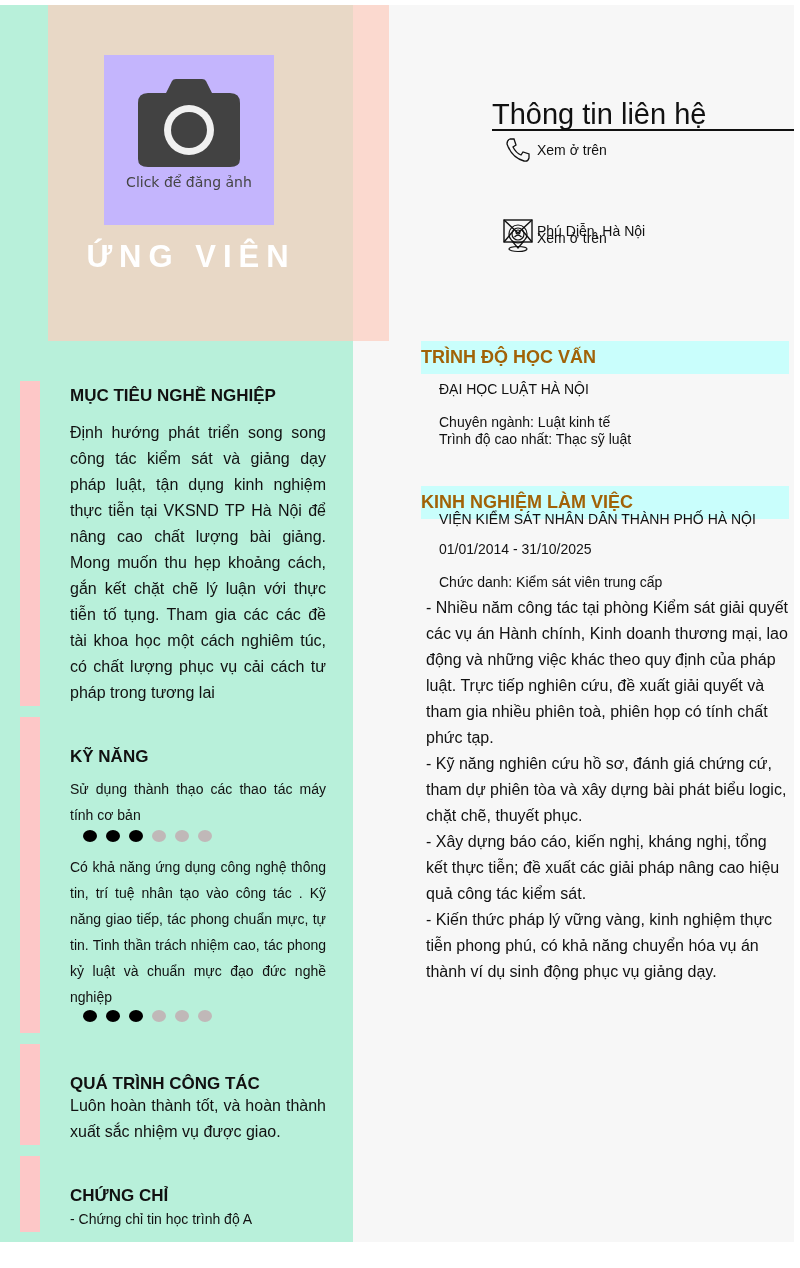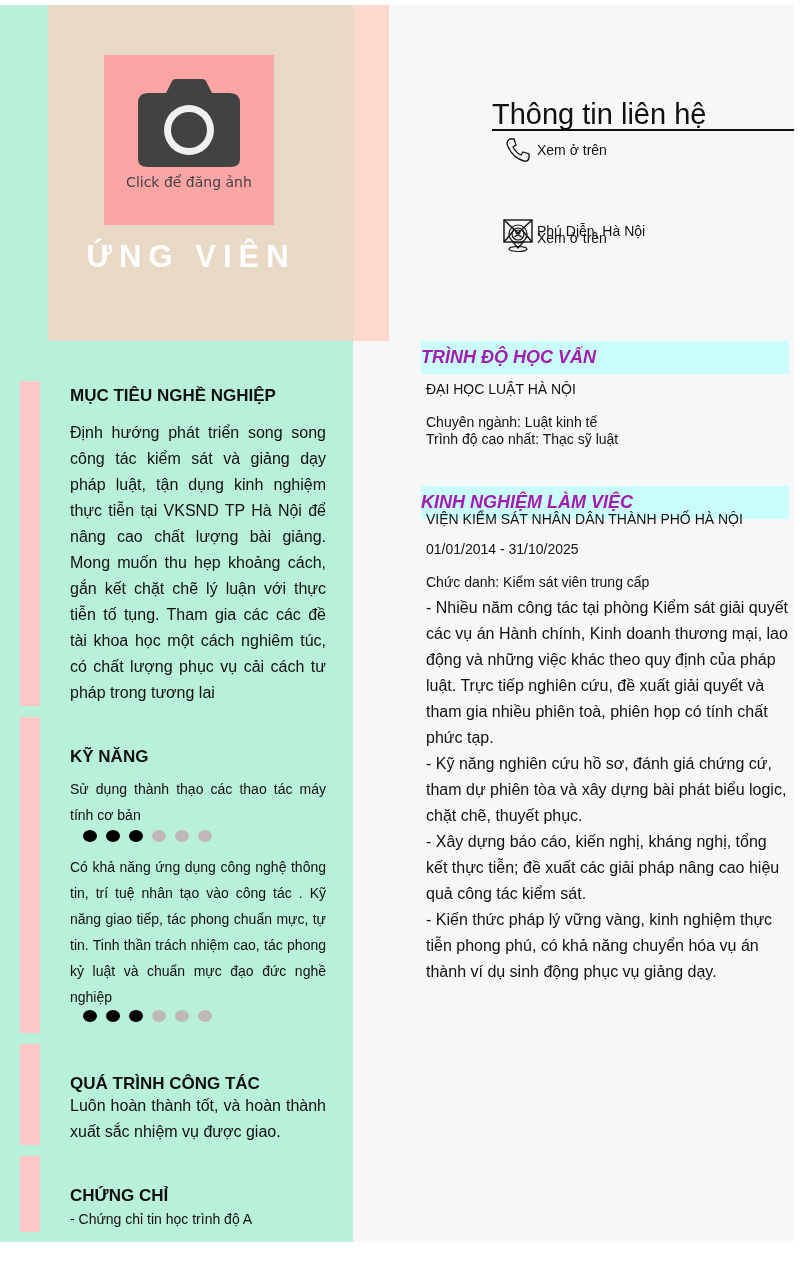--- a/index.html
+++ b/index.html
@@ -6,21 +6,21 @@
     html, body { width: 800px; height: 1268px; background: #ffffff; overflow: hidden; }
     body { position: relative; font-family: "Liberation Sans", "DejaVu Sans", sans-serif; color: #111; }
 
     .page { position: absolute; left: 0; top: 5px; width: 794px; height: 1237px; background: #f7f7f7; }
 
     
     .left-col { position: absolute; left: 0; top: 0; width: 353px; height: 1237px; background: #b8f0da; }
     .header-block { position: absolute; left: 48px; top: 0; width: 305px; height: 336px; background: #e8d8c6; }
     .header-accent { position: absolute; left: 353px; top: 0; width: 36px; height: 336px; background: #fbd9cf; }
 
-    .photo { position: absolute; left: 104px; top: 50px; width: 170px; height: 170px; background: #fca5a5; cursor: pointer; }
+    .photo { position: absolute; left: 104px; top: 50px; width: 170px; height: 170px; background: #c4b5fd; cursor: pointer; }
     .photo svg { position: absolute; left: 34px; top: 24px; }
     .photo-caption { position: absolute; left: 0; width: 100%; top: 119px; text-align: center; font-size: 14px; color: #444; font-family: "DejaVu Sans", sans-serif; }
 
     .name { position: absolute; left: 48px; width: 286px; top: 234px; text-align: center; color: #ffffff; font-weight: bold; font-size: 31px; letter-spacing: 7px; }
     .title { position: absolute; left: 48px; width: 286px; top: 280px; text-align: center; color: #ffffff; font-size: 14px; }
 
     
     .contact-title { position: absolute; left: 492px; top: 93px; font-size: 29px; color: #111; }
     .contact-rule { position: absolute; left: 492px; top: 124px; width: 302px; height: 2px; background: #111; }
     .contact-item { position: absolute; left: 503px; display: flex; align-items: center; font-size: 14px; color: #111; }
@@ -32,23 +32,23 @@
     .body-text { position: absolute; left: 70px; width: 256px; text-align: justify; color: #111; }
     .p16 { font-size: 16px; line-height: 26px; }
     .p14 { font-size: 14px; line-height: 26px; }
 
     .dots { position: absolute; left: 83px; display: flex; gap: 9px; }
     .dot { width: 14px; height: 12px; border-radius: 50%; }
     .dot.on { background: #000; }
     .dot.off { background: #c0b8b8; }
 
     
-    .r-head { position: absolute; left: 421px; width: 368px; height: 33px; background: #c9fefc; font-weight: bold; font-size: 18px; line-height: 33px; color: #a21caf; font-style: italic; }
+    .r-head { position: absolute; left: 421px; width: 368px; height: 33px; background: #c9fefc; font-weight: bold; font-size: 18px; line-height: 33px; color: #a16207; }
     .r-text { position: absolute; left: 426px; color: #111; }
-    .r14 { font-size: 14px; }
+    .r14 { font-size: 14px; margin-left: 13px; }
     .r16 { font-size: 16px; line-height: 26px; width: 366px; }
   </style>
 </head>
 <body>
 
 <div class="page">
 
   <div class="left-col"></div>
   <div class="header-block"></div>
   <div class="header-accent"></div>

